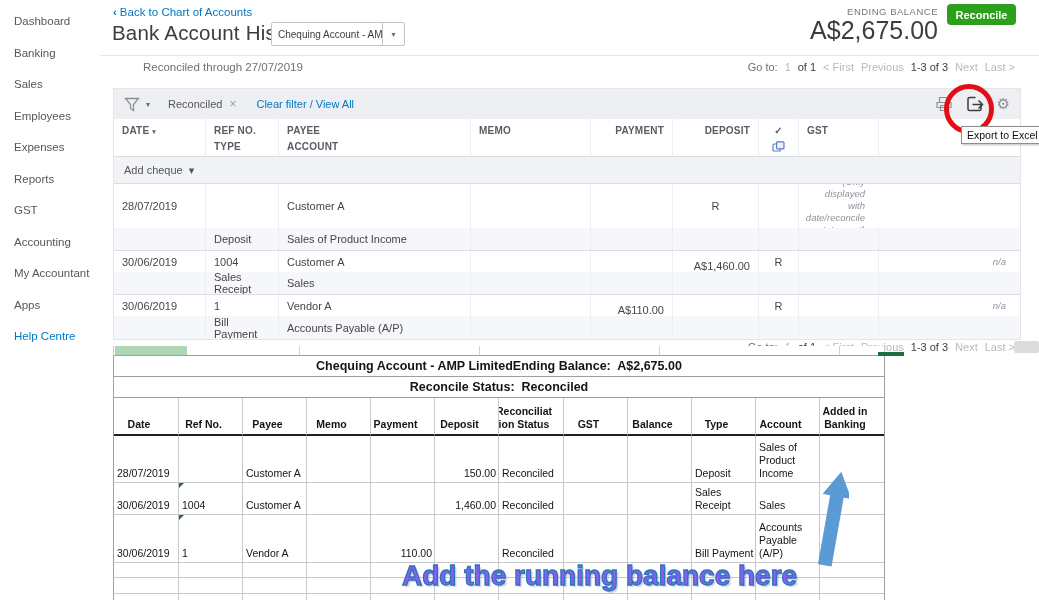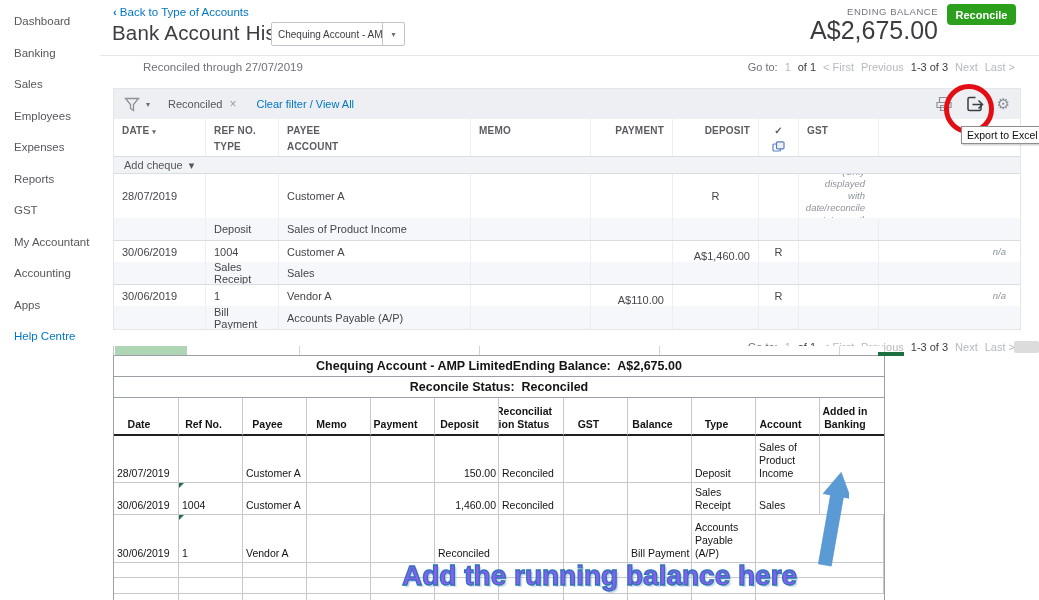--- a/index.html
+++ b/index.html
@@ -46,21 +46,21 @@
   .fico { margin-left:12px; cursor:pointer; display:flex; align-items:center; }
   .gear { font-size:15px; color:#8d9096; }
 
   .trow { display:grid; grid-template-columns:92px 73px 192px 120px 82px 86px 40px 80px 1fr; }
   .thead { height:38px; border-bottom:1px solid #d9dce1; }
   .th { font-size:10px; font-weight:bold; color:#5a5c61; padding:6px 8px 0 8px; display:flex; flex-direction:column; gap:5px; border-right:1px solid #eceef1; letter-spacing:.2px; }
   .th.ar2, .td.ar { text-align:right; align-items:flex-end; }
   .th.ctr2 { align-items:center; }
   .th:last-child, .td:last-child { border-right:none; }
   .sortcar { font-size:7px; color:#6b6c72; margin-left:3px; }
-  .addrow { height:16px; background:#f1f3f6; display:flex; align-items:center; padding-left:10px; font-size:11px; color:#55565a; cursor:pointer; }
+  .addrow { height:26px; background:#f1f3f6; display:flex; align-items:center; padding-left:10px; font-size:11px; color:#55565a; cursor:pointer; }
   .addrow .fcar { margin-left:6px; }
   .r-a { border-top:1px solid #dadde2; }
   .r-b { background:#f6f7fa; }
   .h45 { height:45px; } .h22 { height:22px; } .h23 { height:23px; }
   .td { border-right:1px solid #eceef1; padding:0 8px; display:flex; align-items:center; font-size:11px; color:#45464a; overflow:hidden; }
   .td.ar { justify-content:flex-end; }
   .td.ctr { justify-content:center; }
   .td.note { font-style:italic; font-size:9.5px; line-height:12px; color:#8e939b; justify-content:flex-end; text-align:right; padding-right:14px; }
 
   
@@ -96,29 +96,29 @@
 <div class="stage">
 
   <nav class="s sidebar">
     <div class="nav-item">Dashboard</div>
     <div class="nav-item">Banking</div>
     <div class="nav-item">Sales</div>
     <div class="nav-item">Employees</div>
     <div class="nav-item">Expenses</div>
     <div class="nav-item">Reports</div>
     <div class="nav-item">GST</div>
+    <div class="nav-item">Accounting</div>
     <div class="nav-item">My Accountant</div>
-    <div class="nav-item">Accounting</div>
     <div class="nav-item">Apps</div>
     <div class="nav-item link">Help Centre</div>
   </nav>
 
   <div class="s topbar"></div>
   <div class="s back">
-    <span class="chev">‹</span><span>Back to Type of Accounts</span>
+    <span class="chev">‹</span><span>Back to Chart of Accounts</span>
   </div>
   <div class="s page-title">Bank Account History</div>
   <div class="s acct-dd">
     <span class="val">Chequing Account - AMP Li</span>
     <span class="car">▾</span>
   </div>
   <div class="s eb-label">ENDING BALANCE</div>
   <div class="s eb-value">A$2,675.00</div>
   <div class="s btn-reconcile">Reconcile</div>
 
@@ -332,20 +332,21 @@
       <div class="sc"></div>
       <div class="sc"></div>
       <div class="sc">Sales Receipt</div>
       <div class="sc">Sales</div>
       <div class="sc lc"></div>
 
       <div class="sc nw">30/06/2019</div>
       <div class="sc gt">1</div>
       <div class="sc nw">Vendor A</div>
       <div class="sc"></div>
+      <div class="sc num">110.00</div>
       <div class="sc num"></div>
       <div class="sc nw">Reconciled</div>
       <div class="sc"></div>
       <div class="sc"></div>
       <div class="sc nw">Bill Payment</div>
       <div class="sc">Accounts Payable (A/P)</div>
       <div class="sc lc"></div>
 
       <div class="sc"></div>
         <div class="sc"></div>

